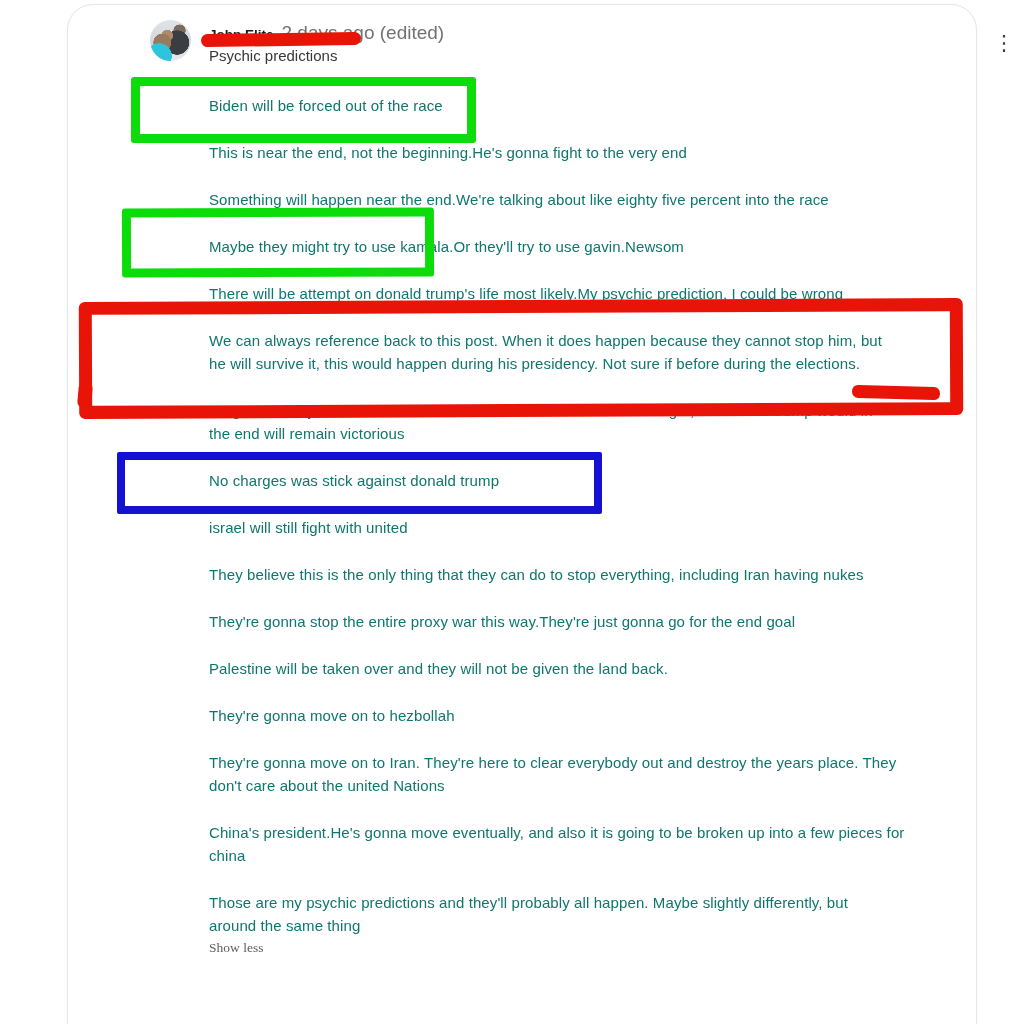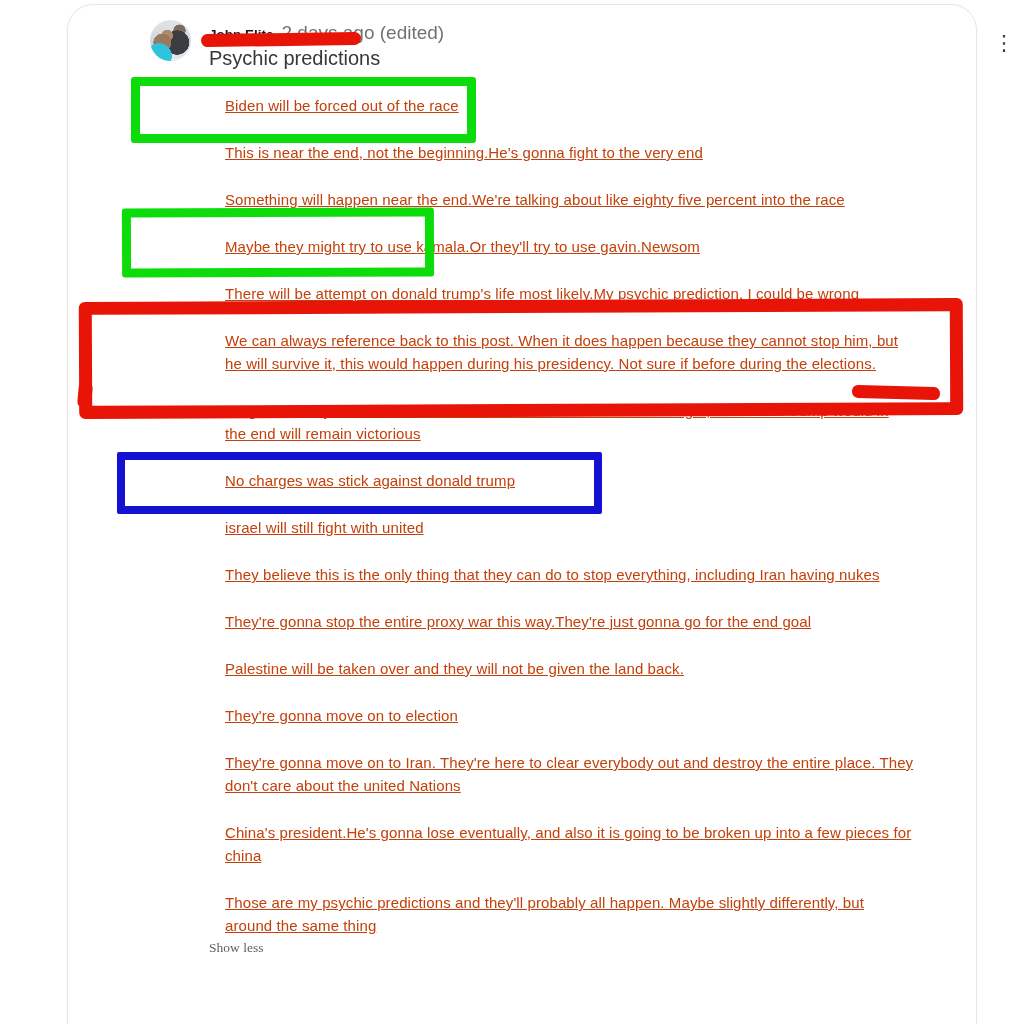--- a/index.html
+++ b/index.html
@@ -25,31 +25,31 @@
       radial-gradient(circle at 30% 55%, #9a7a5e 0 24%, rgba(0,0,0,0) 25%),
       radial-gradient(circle at 42% 38%, #b08a66 0 16%, rgba(0,0,0,0) 17%),
       radial-gradient(circle at 66% 55%, #3a3d42 0 34%, rgba(0,0,0,0) 35%),
       radial-gradient(circle at 72% 26%, #7d6c5c 0 14%, rgba(0,0,0,0) 15%),
       linear-gradient(180deg,#dfe4e8 0%,#cfd6db 60%,#e8ebee 100%);
   }
 
   .author-row{position:absolute;left:141px;top:17px;display:flex;align-items:baseline;gap:8px;}
   .author-name{font-size:13.5px;font-weight:bold;color:#191919;cursor:pointer;}
   .timestamp{font-size:19px;color:#727272;cursor:pointer;}
-  .comment-title{position:absolute;left:141px;top:42px;font-size:20px;color:#373737;}
+  .comment-title{position:absolute;left:141px;top:42px;font-size:15px;color:#373737;}
 
   .menu-btn{
     position:absolute;left:920px;top:22px;width:32px;height:32px;border:none;background:transparent;
     color:#3c3c3c;font-size:21px;line-height:32px;text-align:center;cursor:pointer;padding:0;
   }
 
   .body-col{position:absolute;left:141px;top:89px;width:812px;}
   .body-col p{
-    margin:0 0 24px 16px;font-size:15px;line-height:23px;color:#c2410c;
-    white-space:pre-line;letter-spacing:0.1px;text-decoration:underline;
+    margin:0 0 24px 0;font-size:15px;line-height:23px;color:#0f766e;
+    white-space:pre-line;letter-spacing:0.1px;
   }
   .body-col p.last{margin-bottom:1px;}
   .show-less{
     display:inline-block;border:none;background:transparent;padding:0;margin:0;
     font-size:13.5px;color:#5f5f5f;cursor:pointer;font-family:Liberation Serif, serif;
   }
 
   
   .ann{position:absolute;pointer-events:none;z-index:10;background:transparent;}
   .red-underline{
@@ -107,24 +107,24 @@
       <p>There will be attempt on donald trump's life most likely.My psychic prediction, I could be wrong</p>
       <p>We can always reference back to this post. When it does happen because they cannot stop him, but
 he will survive it, this would happen during his presidency. Not sure if before during the elections.</p>
       <p>It's gonna delay the election date to the next President. A little bit longer, but donald trump would in
 the end will remain victorious</p>
       <p>No charges was stick against donald trump</p>
       <p>israel will still fight with united</p>
       <p>They believe this is the only thing that they can do to stop everything, including Iran having nukes</p>
       <p>They're gonna stop the entire proxy war this way.They're just gonna go for the end goal</p>
       <p>Palestine will be taken over and they will not be given the land back.</p>
-      <p>They're gonna move on to election</p>
-      <p>They're gonna move on to Iran. They're here to clear everybody out and destroy the entire place. They
+      <p>They're gonna move on to hezbollah</p>
+      <p>They're gonna move on to Iran. They're here to clear everybody out and destroy the years place. They
 don't care about the united Nations</p>
-      <p>China's president.He's gonna lose eventually, and also it is going to be broken up into a few pieces for
+      <p>China's president.He's gonna move eventually, and also it is going to be broken up into a few pieces for
 china</p>
       <p class="last">Those are my psychic predictions and they'll probably all happen. Maybe slightly differently, but
 around the same thing</p>
       <button class="show-less">Show less</button>
     </div>
   </div>
 
   <div class="ann red-underline"></div>
   <div class="ann green-box-1"></div>
   <div class="ann green-box-2"></div>

